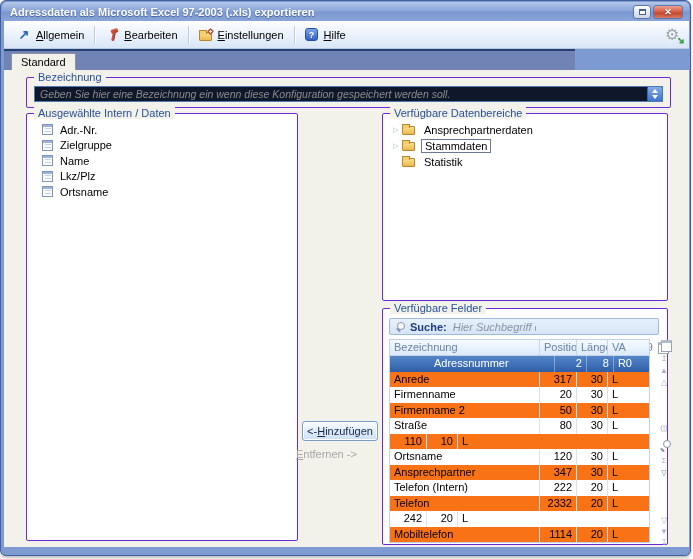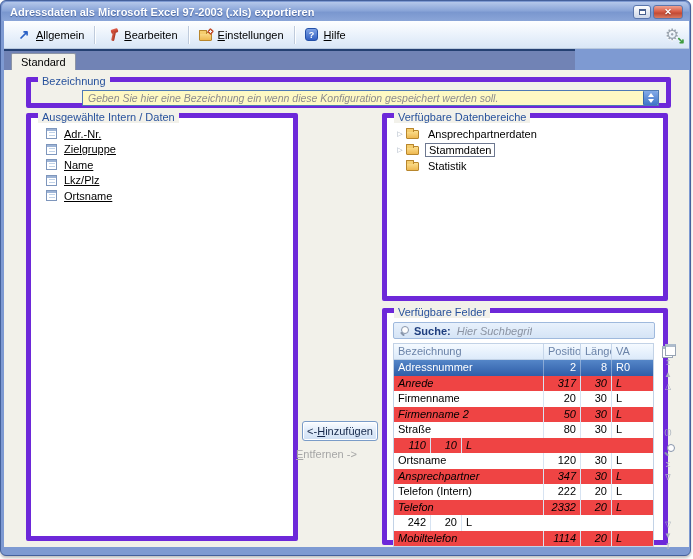--- a/index.html
+++ b/index.html
@@ -51,38 +51,38 @@
   .gear-glyph { color:#99a3ae; font-size:16px; line-height:18px; text-shadow:0 1px 0 #fff; }
   .export-arrow { position:absolute; right:-2px; bottom:-2px; color:#3f9c3f; font-size:10px;
     font-weight:bold; transform:rotate(45deg); }
   
   .tabstrip { position:absolute; left:3px; top:48px; width:571px; height:21px;
     background:#7183b5; border-top:2px solid #244072; }
   .tab { position:absolute; left:7px; bottom:0; height:17px; padding:2px 9px 0 9px; font-size:11px;
     background:#f2f1ea; border:1px solid #8d95a5; border-bottom:none; border-radius:2px 2px 0 0; color:#000; }
   
   .content { position:absolute; left:3px; top:69px; width:685px; height:477px; background:#f2f1ea; }
-  .group { position:absolute; border:5px solid #6d28d9; border-radius:2px; }
+  .group { position:absolute; border:1px solid #6d28d9; border-radius:2px; }
   .group-label { position:absolute; top:-7px; left:7px; font-size:11px; color:#27519c;
     background:#f2f1ea; padding:0 4px; white-space:nowrap; }
   .white { background:#fff; }
   
-  .combo { position:absolute; left:7px; top:8px; right:7px; height:16px; background:#fef9c3;
-    border:1px solid #4d7ab5; display:flex; align-items:center;margin-left:44px; }
+  .combo { position:absolute; left:7px; top:8px; right:7px; height:16px; background:#0f172a;
+    border:1px solid #4d7ab5; display:flex; align-items:center; }
   .combo-text { flex:1; font-size:10.5px; font-style:italic; color:#8c8c8c; padding-left:5px;
     white-space:nowrap; overflow:hidden; }
   .combo-spin { width:15px; height:14px; margin-right:0; background:linear-gradient(#84abe8,#3e74c8);
     border-left:1px solid #3566ae; border-radius:1px; display:flex; flex-direction:column;
     align-items:center; justify-content:center; gap:2px; }
   .spin-up { width:0; height:0; border-left:3px solid transparent; border-right:3px solid transparent;
     border-bottom:4px solid #fff; }
   .spin-down { width:0; height:0; border-left:3px solid transparent; border-right:3px solid transparent;
     border-top:4px solid #fff; }
   
-  .sel-list { position:absolute; inset:8px 2px 2px 2px;text-decoration:underline; }
+  .sel-list { position:absolute; inset:8px 2px 2px 2px; }
   .sel-item { display:flex; align-items:center; gap:7px; height:15.5px; padding-left:13px; font-size:11px; color:#000; }
   .grid-icon { width:11px; height:11px; background:#fff; border:1px solid #7e96bc; position:relative; }
   .grid-icon::before { content:""; position:absolute; left:0; top:0; right:0; height:2px; background:#9db4d6; }
   .grid-icon::after { content:""; position:absolute; left:2px; top:2px; right:1px; bottom:1px;
     background:repeating-linear-gradient(180deg,transparent 0 1px,#c0d2e8 1px 2px,transparent 2px 3px); }
   
   .btn-add { position:absolute; left:298px; top:351px; width:76px; height:20px; font-size:11px;
     color:#15284a; background:linear-gradient(#fbfdff,#e2edfa 45%,#cfe0f4); border:1px solid #7a9cc8;
     border-radius:3px; display:flex; align-items:center; justify-content:center;
     box-shadow:inset 0 0 0 1px #fff; }
@@ -108,22 +108,22 @@
   .mag::after { content:""; position:absolute; left:-1px; bottom:-1px; width:5px; height:2px;
     background:#8795ab; transform:rotate(45deg); border-radius:1px; }
   .search-label { font-size:11px; font-weight:bold; color:#1f3e7e; margin-right:6px; }
   .search-placeholder { font-size:11px; font-style:italic; color:#8a93a3; flex:1; white-space:nowrap; overflow:hidden; }
   .search-count { font-size:11px; color:#6f7f98; white-space:nowrap;margin-top:40px; }
   
   .table { position:absolute; left:6px; top:30px; width:261px; border:1px solid #c2d2e6; background:#fff; }
   .t-head { display:flex; height:16px; background:linear-gradient(#f5faff,#dceafa);
     border-bottom:1px solid #c2d2e6; color:#6b83a8; font-size:11px; }
   .t-row { display:flex; height:15.5px; font-size:11px; color:#000; }
-  .t-row.alt { background:#ef4444;font-style:italic; }
-  .t-row.selected { background:linear-gradient(#5486c8,#2f5ea8); color:#fff; }
+  .t-row.alt { background:#f97316; }
+  .t-row.selected { background:linear-gradient(#5486c8,#2f5ea8); color:#fff;padding-left:40px; }
   .cell { padding:0 4px; line-height:15px; white-space:nowrap; overflow:hidden; border-right:1px solid #d7e3f2; }
   .t-head .cell { border-right:1px solid #c6d6ea; line-height:15px; }
   .t-row.selected .cell { border-right:1px solid rgba(255,255,255,.35); }
   .c0 { width:150px; } .c1 { width:37px; text-align:right; } .c2 { width:31px; text-align:right; }
   .c3 { width:41px; border-right:none !important; }
   
   .navstrip { position:absolute; left:274px; top:30px; width:14px; height:203px; }
   .nav-ico { position:absolute; left:0; width:14px; text-align:center; font-size:8px;
     color:#a9b2bd; line-height:1; cursor:default; }
   .chooser-icon { position:absolute; left:275px; top:31px; width:12px; height:11px; }

